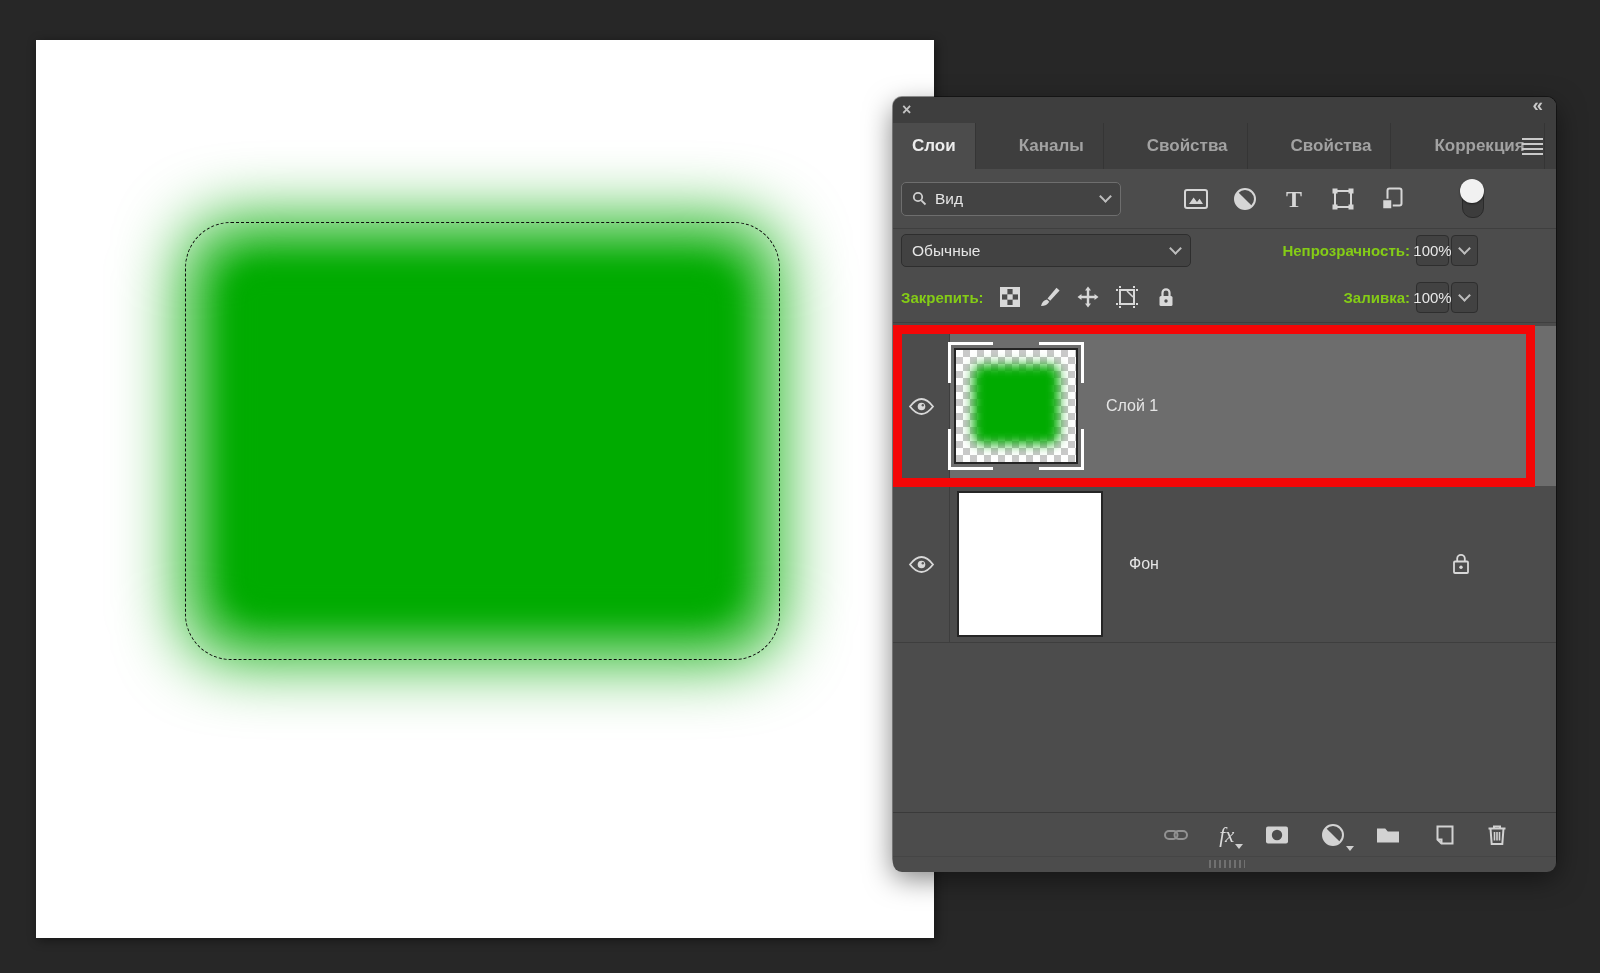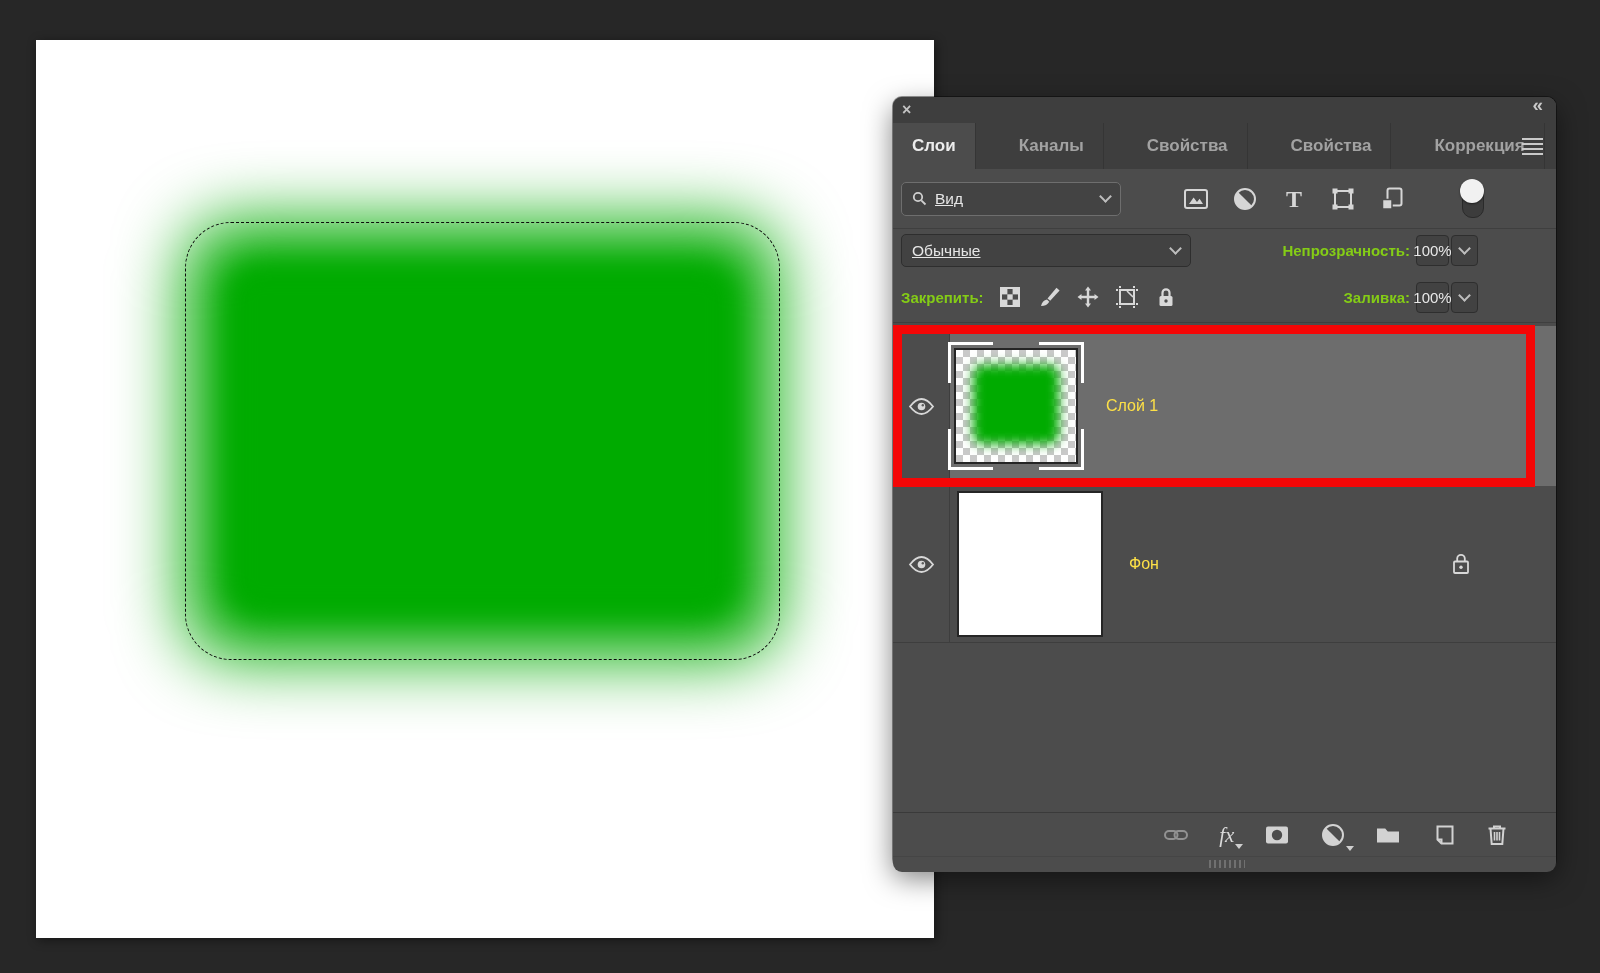--- a/index.html
+++ b/index.html
@@ -26,21 +26,21 @@
   .p-tabs{height:46px;background:#3e3e3e;display:flex;position:relative;gap:24px;}
   .tab{display:flex;align-items:center;padding:0 19px;font-size:17px;font-weight:bold;color:#a2a2a2;
        border-right:1px solid #353535;}
   .tab.active{background:#4c4c4c;color:#ececec;}
   .hamburger{position:absolute;right:13px;top:15px;width:21px;height:17px;
              background:repeating-linear-gradient(#c9c9c9 0 2px,transparent 2px 5px);}
 
   .p-filter{height:59px;display:flex;align-items:center;padding:0 70px 0 8px;border-bottom:1px solid #3f3f3f;}
   .combo{display:flex;align-items:center;background:#434343;border-radius:5px;padding:0 10px;gap:8px;}
   .search-combo{width:220px;height:34px;border:1px solid #6e6e6e;box-sizing:border-box;}
-  .combo-label{font-size:15.5px;color:#e6e6e6;text-decoration:underline;}
+  .combo-label{font-size:15.5px;color:#e6e6e6;}
   .chev{width:7px;height:7px;border-right:2px solid #bdbdbd;border-bottom:2px solid #bdbdbd;
         transform:rotate(45deg);margin-top:-4px;}
   .push{margin-left:auto;}
   .filter-icons{display:flex;gap:23px;margin-left:62px;align-items:center;}
   .fi{width:26px;height:26px;display:block;}
   .toggle{position:relative;width:26px;height:39px;margin-left:auto;}
   .toggle .pill{position:absolute;left:2px;bottom:0;width:20px;height:30px;border-radius:10px;
                 background:#3c3c3c;border:1px solid #2a2a2a;}
   .toggle .knob{position:absolute;left:0;top:0;width:24px;height:24px;border-radius:50%;
                 background:#f1f1f1;box-shadow:0 1px 2px rgba(0,0,0,.5);}
@@ -56,21 +56,21 @@
   .p-lock{height:50px;display:flex;align-items:center;padding:0 78px 0 8px;border-bottom:1px solid #3f3f3f;}
   .lock-icons{display:flex;gap:15px;margin-left:14px;align-items:center;}
   .li{width:24px;height:24px;display:block;}
 
   .p-list{height:489px;position:relative;background:#4c4c4c;}
   .layer-row{position:absolute;left:0;right:0;display:flex;align-items:center;}
   .row1{top:3px;height:160px;background:#6d6d6d;}
   .row2{top:163px;height:157px;border-bottom:1px solid #3e3e3e;box-sizing:border-box;}
   .eye-col{width:56px;align-self:stretch;display:flex;align-items:center;justify-content:center;
            border-right:1px solid #3e3e3e;background:#4c4c4c;flex:none;}
-  .layer-name{font-size:16px;color:#fde047;text-align:center;}
+  .layer-name{font-size:16px;color:#e5e5e5;text-align:center;}
   .thumb1{position:relative;margin-left:4px;width:120px;height:112px;border:2px solid #252525;flex:none;
           background-color:#fff;
           background-image:repeating-conic-gradient(#c9c9c9 0 90deg,#ffffff 0 180deg);
           background-size:14px 14px;}
   .thumb1 .mini-blob{position:absolute;left:17px;top:15px;right:17px;bottom:18px;background:var(--green);
           border-radius:9px;filter:blur(6px);}
   .br{position:absolute;width:42px;height:38px;}
   .br.tl{left:-8px;top:-8px;border-left:3px solid #fff;border-top:3px solid #fff;}
   .br.tr{right:-8px;top:-8px;border-right:3px solid #fff;border-top:3px solid #fff;}
   .br.bl{left:-8px;bottom:-8px;border-left:3px solid #fff;border-bottom:3px solid #fff;}

